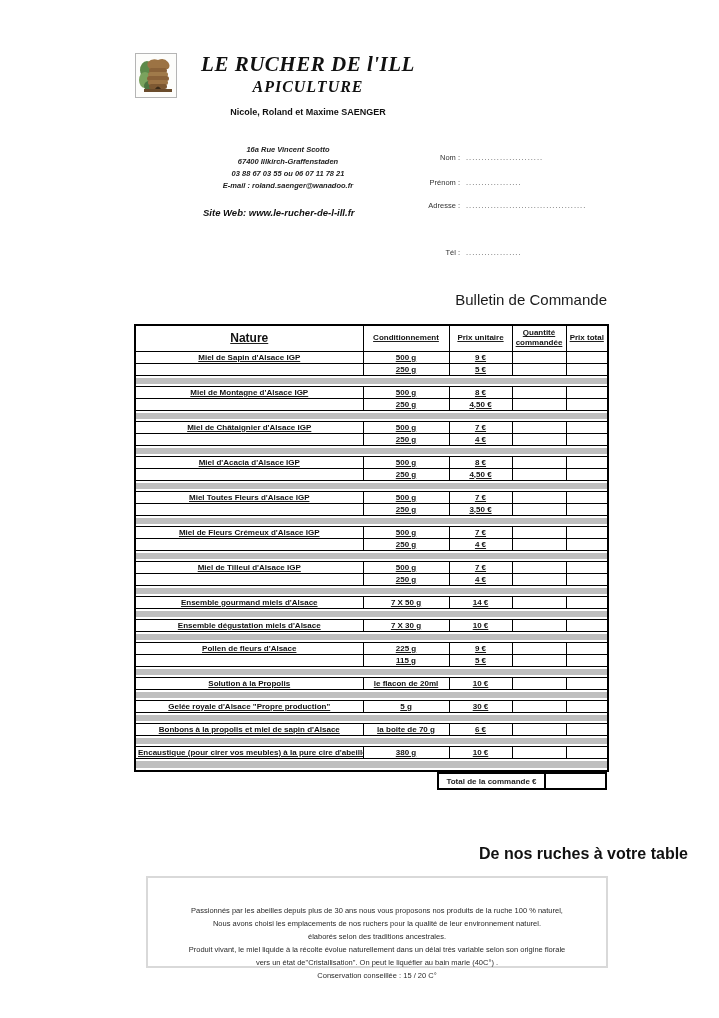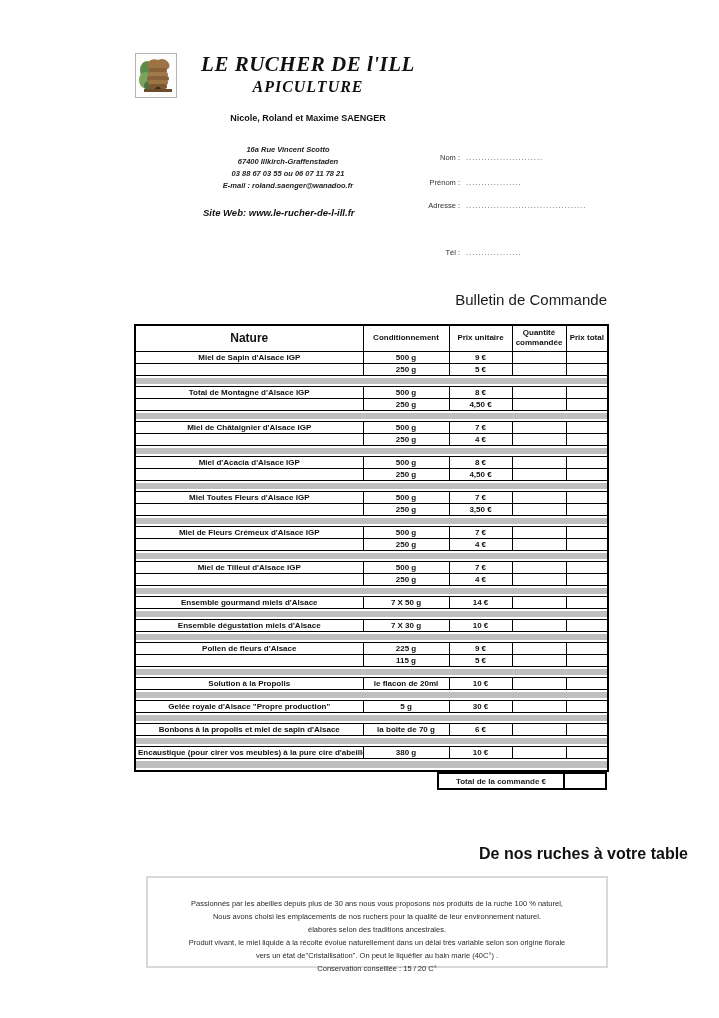--- a/index.html
+++ b/index.html
@@ -9,62 +9,62 @@
 
   
   .logo { position:absolute; left:135px; top:53px; width:42px; height:45px;
           border:1px solid #b5b5b5; background:#fdfdfb; display:flex;
           align-items:center; justify-content:center; }
   .brand { position:absolute; left:178px; top:52px; width:260px; text-align:center; }
   .brand-title { font-family:"Liberation Serif", serif; font-weight:bold; font-style:italic;
                  font-size:21px; letter-spacing:.5px; color:#111; white-space:nowrap; }
   .brand-sub   { font-family:"Liberation Serif", serif; font-weight:bold; font-style:italic;
                  font-size:16px; letter-spacing:1px; color:#111; margin-top:1px; }
-  .brand-owners{ font-size:9px; font-weight:bold; color:#111; margin-top:17px; }
+  .brand-owners{ font-size:9px; font-weight:bold; color:#111; margin-top:11px; }
 
   .addr { position:absolute; left:188px; top:144px; width:200px; text-align:center;
           font-size:7.5px; font-weight:bold; font-style:italic; line-height:12px; color:#222; }
   .siteweb { position:absolute; left:203px; top:207px; font-size:9.5px; font-weight:bold;
              font-style:italic; color:#111; }
 
   .cust-field { position:absolute; left:405px; width:230px; display:flex; align-items:baseline;
                 font-size:7.5px; color:#333; }
   .cust-field .lbl { width:55px; text-align:right; }
   .cust-field .val { margin-left:6px; letter-spacing:1px; color:#444; }
 
   
   .order-title { position:absolute; left:134px; top:291px; width:473px; text-align:right;
                  font-size:15px; color:#1a1a1a; }
 
   .otable { position:absolute; left:134px; top:324px; width:473px;
-            border-collapse:collapse; table-layout:fixed; }
+            border-collapse:collapse; table-layout:fixed;text-decoration:underline; }
   .otable td, .otable th { border:1px solid #000; font-size:8px; text-align:center;
                            vertical-align:middle; overflow:hidden; white-space:nowrap;
                            padding:0 2px; height:12px; color:#111; }
   .otable { border:2px solid #000; }
   .otable th { font-weight:bold; height:26px; white-space:normal; line-height:10px; }
   .otable th.nature-h { font-size:12px; }
   .otable td.name { font-weight:bold; }
   .otable td.val  { font-weight:bold; }
   .otable tr.sep td { height:11px; background:#bfbfbf; padding:0;
                       box-shadow:inset 0 2px 0 #fff, inset 0 -2px 0 #fff; }
   .otable tr.sep-last td { height:13px; }
 
   .total-box { position:absolute; left:437px; top:772px; width:170px; height:18px;
                border:2px solid #000; display:flex; }
-  .total-box .tlabel { width:126px; border-right:2px solid #000; font-size:8px; font-weight:bold;
+  .total-box .tlabel { width:107px; border-right:2px solid #000; font-size:8px; font-weight:bold;
                        display:flex; align-items:center; justify-content:center; }
   .total-box .tvalue { flex:1; }
 
   
   .footer-heading { position:absolute; left:134px; top:845px; width:554px; text-align:right;
                     font-size:16px; font-weight:bold; color:#111; }
   .footer-box { position:absolute; left:146px; top:876px; width:462px; height:92px;
                 border:2px solid #d9d9d9; text-align:center; font-size:7.5px;
-                line-height:13px; color:#2a2a2a; padding-top:19px; }
+                line-height:13px; color:#2a2a2a; padding-top:26px; }
 </style>
 </head>
 <body>
 
 <div class="page">
 
   <div class="logo">
     <svg width="36" height="39" viewBox="0 0 36 39">
       <ellipse cx="9" cy="14" rx="7" ry="9" fill="#5d8a4a"></ellipse>
       <ellipse cx="7" cy="24" rx="6" ry="8" fill="#7aa35e"></ellipse>
@@ -141,21 +141,21 @@
       <td class="val">250 g</td>
       <td class="val">5 €</td>
       <td></td>
           <td></td>
     </tr>
     <tr class="sep">
           <td colspan="5"></td>
         </tr>
 
     <tr>
-      <td class="name">Total de Montagne d'Alsace IGP</td>
+      <td class="name">Miel de Montagne d'Alsace IGP</td>
       <td class="val">500 g</td>
       <td class="val">8 €</td>
       <td></td>
           <td></td>
     </tr>
     <tr>
       <td></td>
       <td class="val">250 g</td>
       <td class="val">4,50 €</td>
       <td></td>

